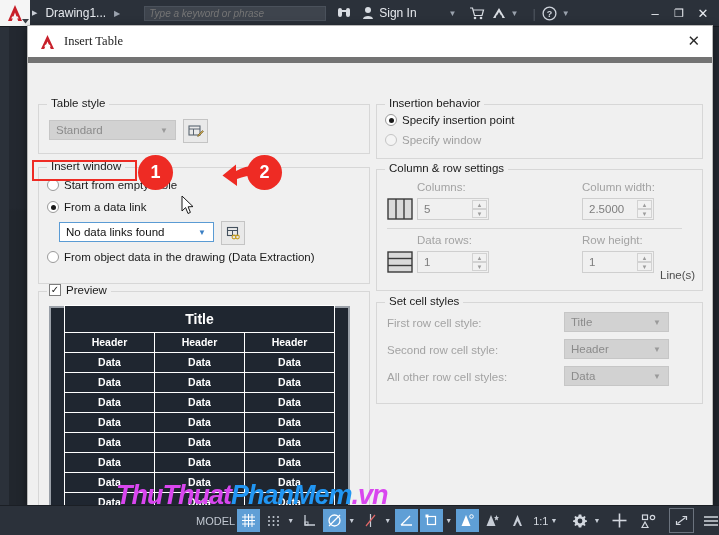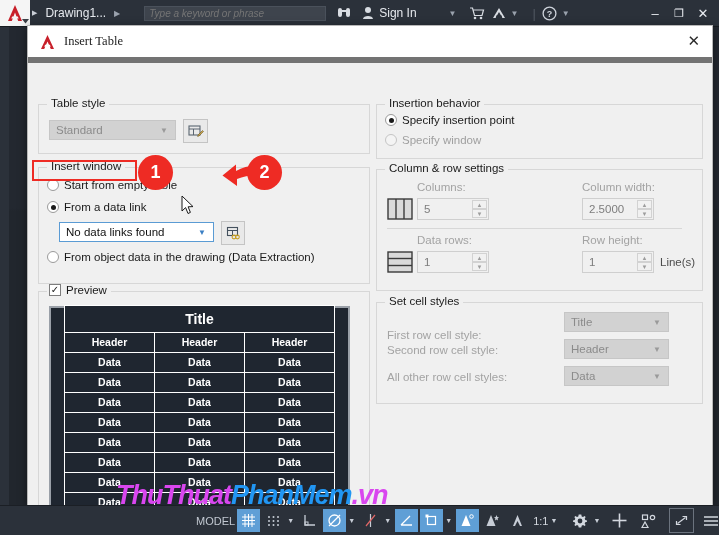--- a/index.html
+++ b/index.html
@@ -430,27 +430,27 @@
       </div>
 
       <div class="spin" style="position:absolute;left:205px;top:81px;width:72px;height:22px;">
         <span>1</span>
         <span class="btns">
           <div>▲</div>
           <div>▼</div>
         </span>
       </div>
 
-      <span class="lbl" style="left:283px;top:86px;color:#4d4d4d;">Line(s)</span>
+      <span class="lbl" style="left:283px;top:99px;color:#4d4d4d;">Line(s)</span>
     </div>
 
     <div class="group" style="left:348px;top:239px;width:325px;height:100px;">
       <span class="legend">Set cell styles</span>
 
-      <span class="lbl grey" style="left:10px;top:14px;margin-top:12px;">First row cell style:</span>
+      <span class="lbl grey" style="left:10px;top:14px;">First row cell style:</span>
       <div class="combo greyed" style="position:absolute;left:187px;top:9px;width:105px;height:20px;">
         <span>Title</span>
         <span class="chev">▼</span>
       </div>
 
       <span class="lbl grey" style="left:10px;top:41px;">Second row cell style:</span>
       <div class="combo greyed" style="position:absolute;left:187px;top:36px;width:105px;height:20px;">
         <span>Header</span>
         <span class="chev">▼</span>
       </div>

